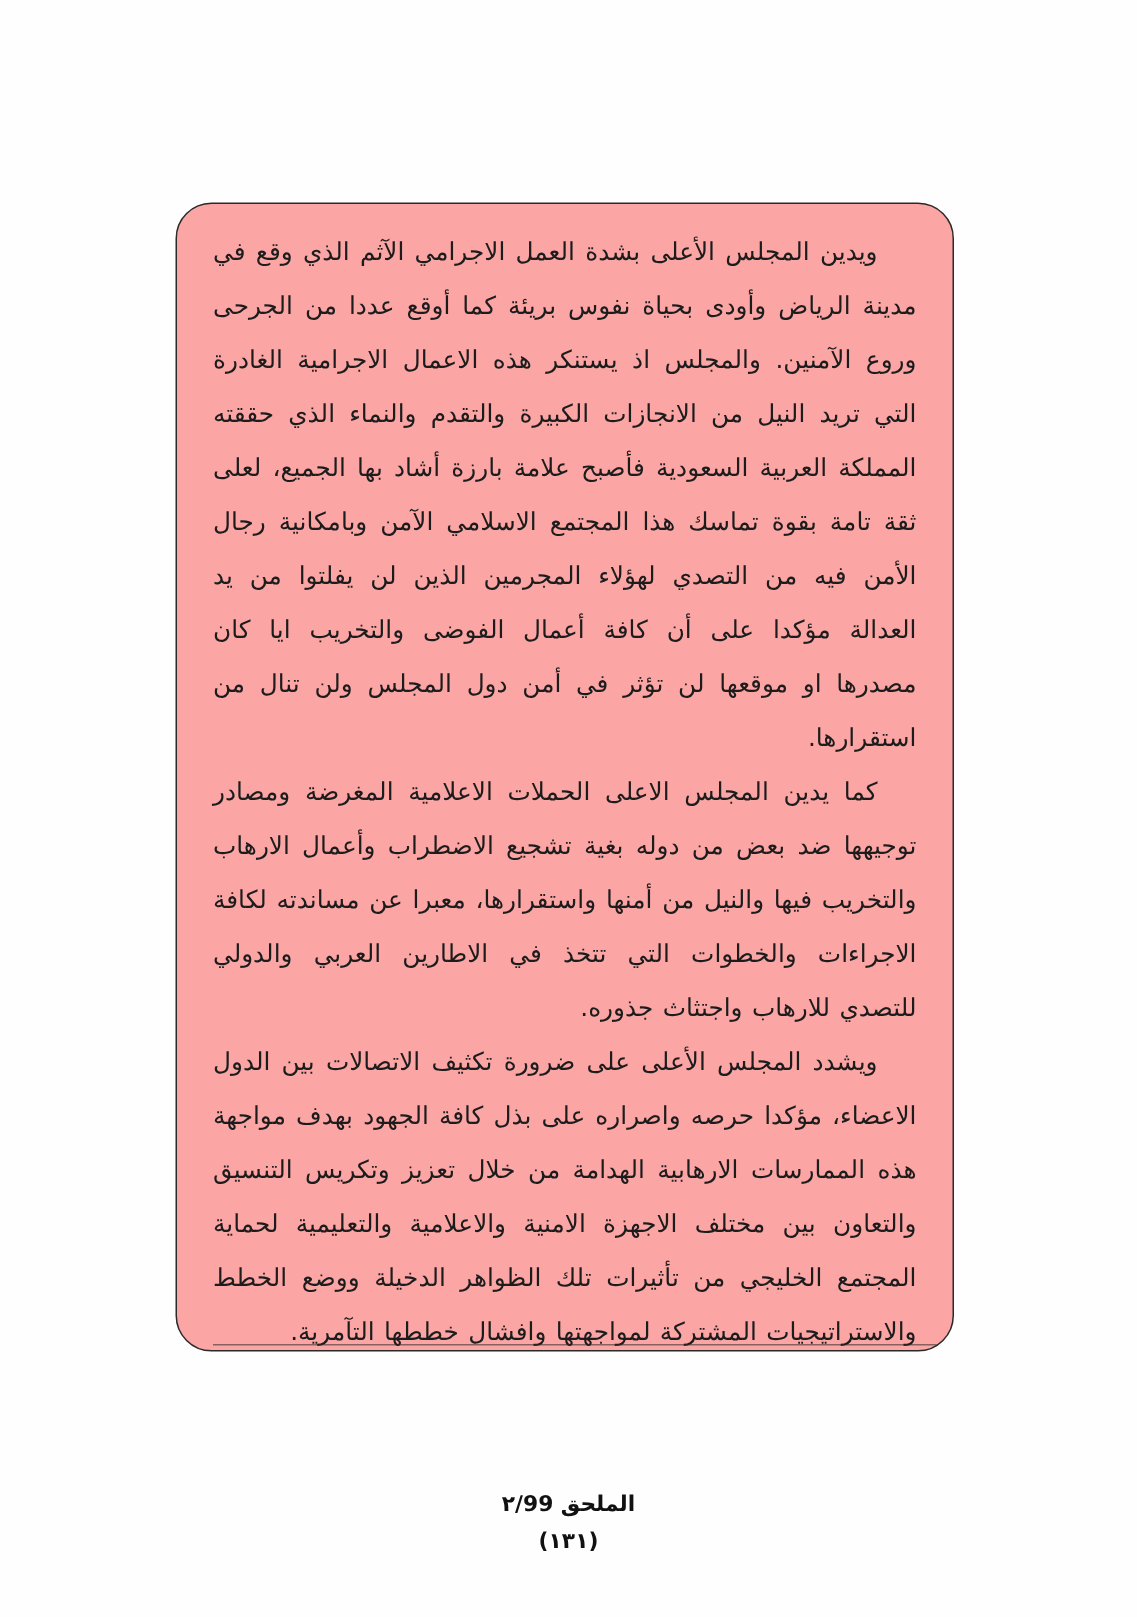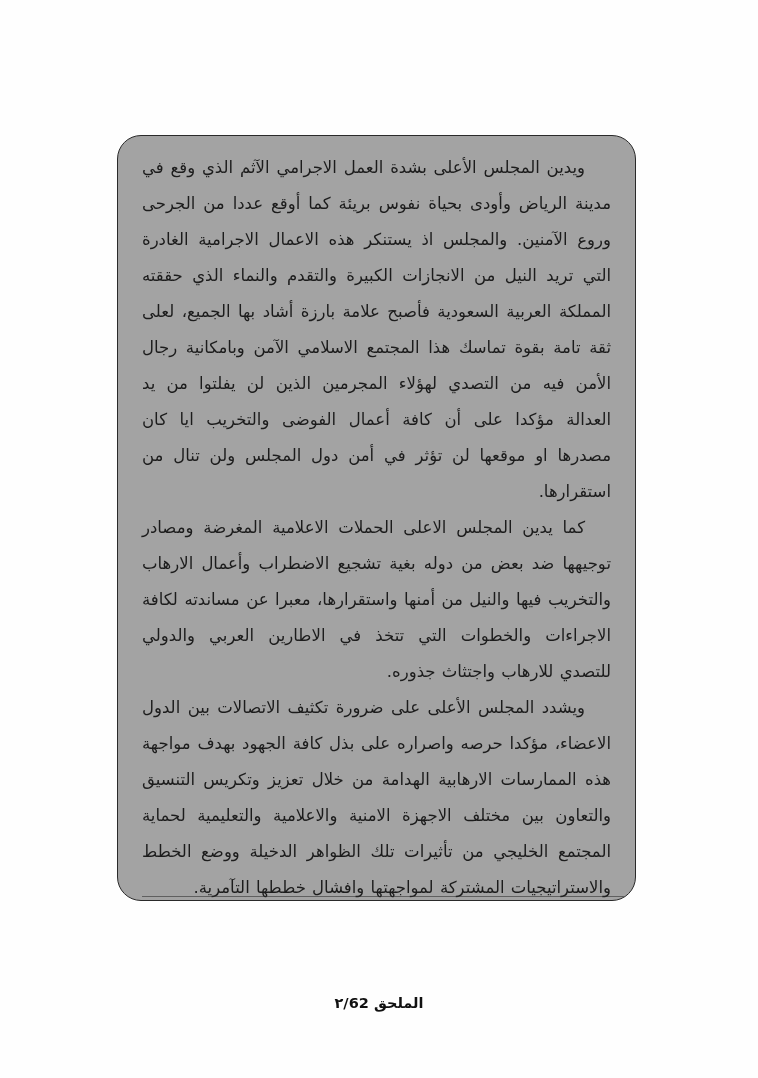--- a/index.html
+++ b/index.html
@@ -21,21 +21,21 @@
     position: absolute;
     top: 135px;
     left: 117px;
     width: 519px;
     height: 766px;
     box-sizing: border-box;
     border: 1.6px solid #2a2a2a;
     border-radius: 24px;
     padding: 14px 24px 0 24px;
     overflow: hidden;
-    background: #a3a3a3;
+    background: #fca5a5;
   }
   
   .content-box::after {
     content: "";
     position: absolute;
     left: 24px;
     right: 10px;
     bottom: 3px;
     height: 1px;
     background: rgba(40,40,40,0.55);
@@ -73,16 +73,17 @@
 <div class="page">
 
   <div class="content-box">
     <p class="body-para">ويدين المجلس الأعلى بشدة العمل الاجرامي الآثم الذي وقع في مدينة الرياض وأودى بحياة نفوس بريئة كما أوقع عددا من الجرحى وروع الآمنين. والمجلس اذ يستنكر هذه الاعمال الاجرامية الغادرة التي تريد النيل من الانجازات الكبيرة والتقدم والنماء الذي حققته المملكة العربية السعودية فأصبح علامة بارزة أشاد بها الجميع، لعلى ثقة تامة بقوة تماسك هذا المجتمع الاسلامي الآمن وبامكانية رجال الأمن فيه من التصدي لهؤلاء المجرمين الذين لن يفلتوا من يد العدالة مؤكدا على أن كافة أعمال الفوضى والتخريب ايا كان مصدرها او موقعها لن تؤثر في أمن دول المجلس ولن تنال من استقرارها.</p>
     <p class="body-para">كما يدين المجلس الاعلى الحملات الاعلامية المغرضة ومصادر توجيهها ضد بعض من دوله بغية تشجيع الاضطراب وأعمال الارهاب والتخريب فيها والنيل من أمنها واستقرارها، معبرا عن مساندته لكافة الاجراءات والخطوات التي تتخذ في الاطارين العربي والدولي للتصدي للارهاب واجتثاث جذوره.</p>
     <p class="body-para">ويشدد المجلس الأعلى على ضرورة تكثيف الاتصالات بين الدول الاعضاء، مؤكدا حرصه واصراره على بذل كافة الجهود بهدف مواجهة هذه الممارسات الارهابية الهدامة من خلال تعزيز وتكريس التنسيق والتعاون بين مختلف الاجهزة الامنية والاعلامية والتعليمية لحماية المجتمع الخليجي من تأثيرات تلك الظواهر الدخيلة ووضع الخطط والاستراتيجيات المشتركة لمواجهتها وافشال خططها التآمرية.</p>
 
   </div>
 
   <div class="page-footer">
-    <div class="annex-label">الملحق ٢/62</div>
+    <div class="annex-label">الملحق ٢/99</div>
+    <div class="page-number">(١٣١)</div>
   </div>
 
 </div>
 
 </body></html>

